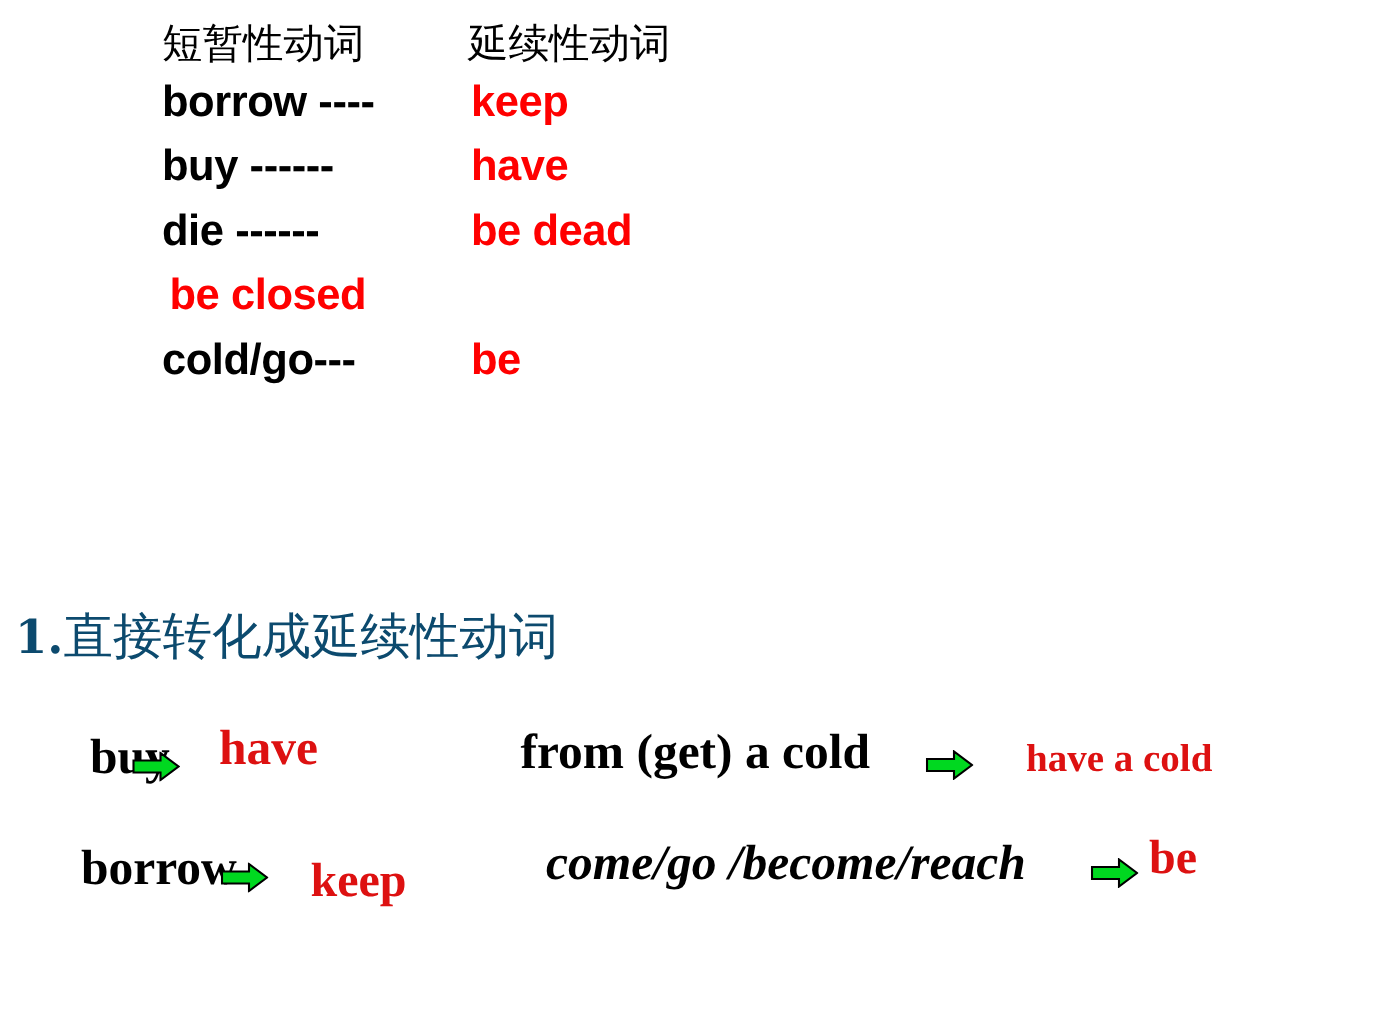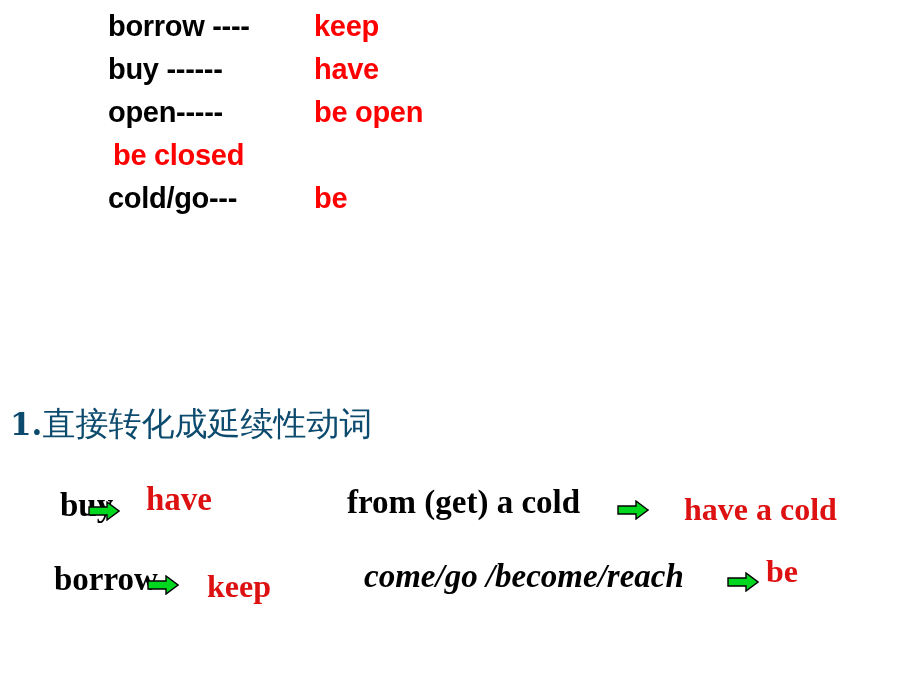--- a/index.html
+++ b/index.html
@@ -101,21 +101,21 @@
     color: #DD1111;
   }
 
   
   #ex1-src  { left: 16px;  top: 487px; font-size: 33px; }
   #ex1-arrow{ left: 88px;  top: 501px; }
   #ex1-dst  { left: 146px; top: 481px; font-size: 33px; }
 
   #ex2-src  { left: 303px; top: 484px; font-size: 33px; }
   #ex2-arrow{ left: 617px; top: 500px; }
-  #ex2-dst  { left: 684px; top: 491px; font-size: 32px; }
+  #ex2-dst  { left: 684px; top: 491px; font-size: 26px; }
 
   
   #ex3-src  { left: 10px;  top: 561px; font-size: 33px; }
   #ex3-arrow{ left: 147px; top: 575px; }
   #ex3-dst  { left: 207px; top: 568px; font-size: 32px; }
 
   #ex4-src  { left: 320px; top: 558px; font-size: 33px; font-style: italic; }
   #ex4-arrow{ left: 727px; top: 572px; }
   #ex4-dst  { left: 766px; top: 553px; font-size: 32px; }
 
@@ -124,37 +124,41 @@
     width: 32px;
     height: 20px;
     display: block;
   }
 </style>
 </head>
 <body>
 
 <div id="verb-table">
 
+  <div class="vt-head-row">
+    <div class="vt-head short">短暂性动词</div>
+    <div class="vt-head">延续性动词</div>
+  </div>
 
   <div class="vt-row">
     <div class="vt-left">borrow ----</div>
     <div class="vt-right">keep</div>
   </div>
 
   <div class="vt-row">
     <div class="vt-left">buy  ------</div>
     <div class="vt-right">have</div>
   </div>
 
-
-
-  <div class="vt-row">
-    <div class="vt-left">open-----</div>
-    <div class="vt-right">be open</div>
-  </div>
+  <div class="vt-row">
+    <div class="vt-left">die   ------</div>
+    <div class="vt-right">be dead</div>
+  </div>
+
+
 
   <div class="vt-row indent-right">
     <div class="vt-right">be closed</div>
   </div>
 
   <div class="vt-row">
     <div class="vt-left">cold/go---</div>
     <div class="vt-right">be</div>
   </div>
 

